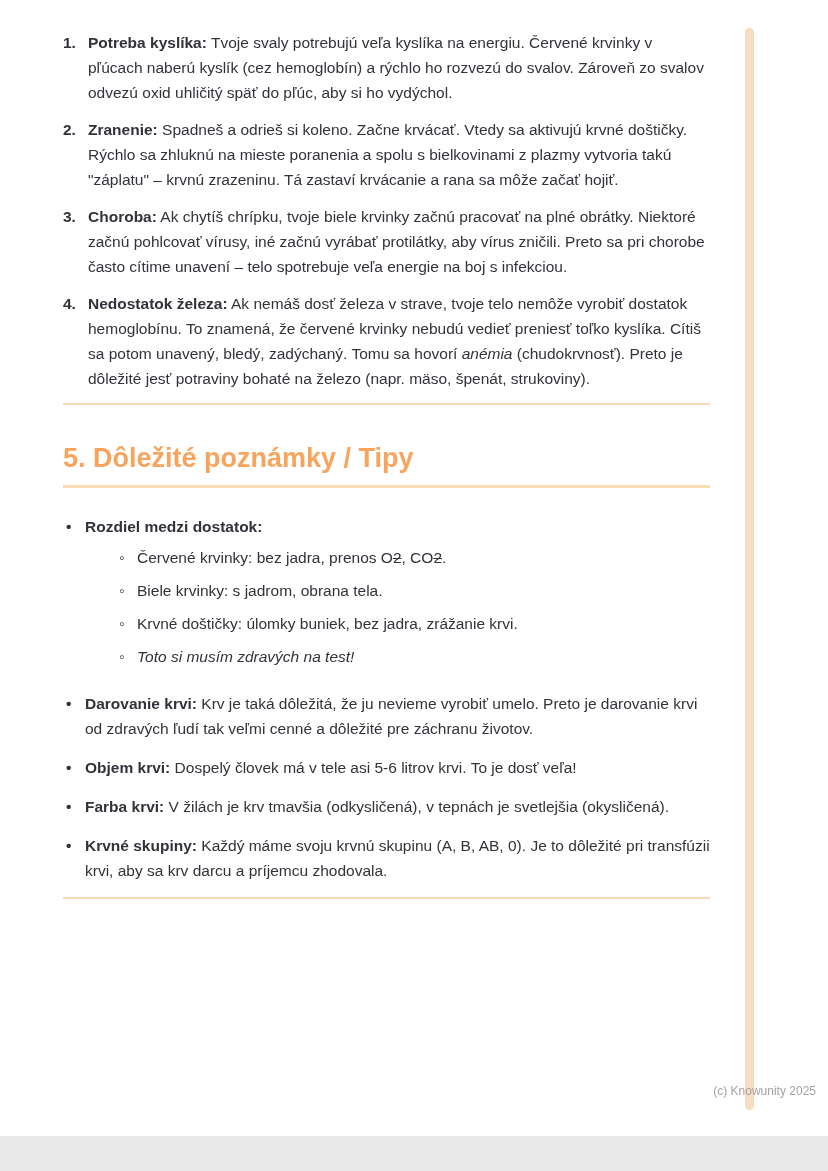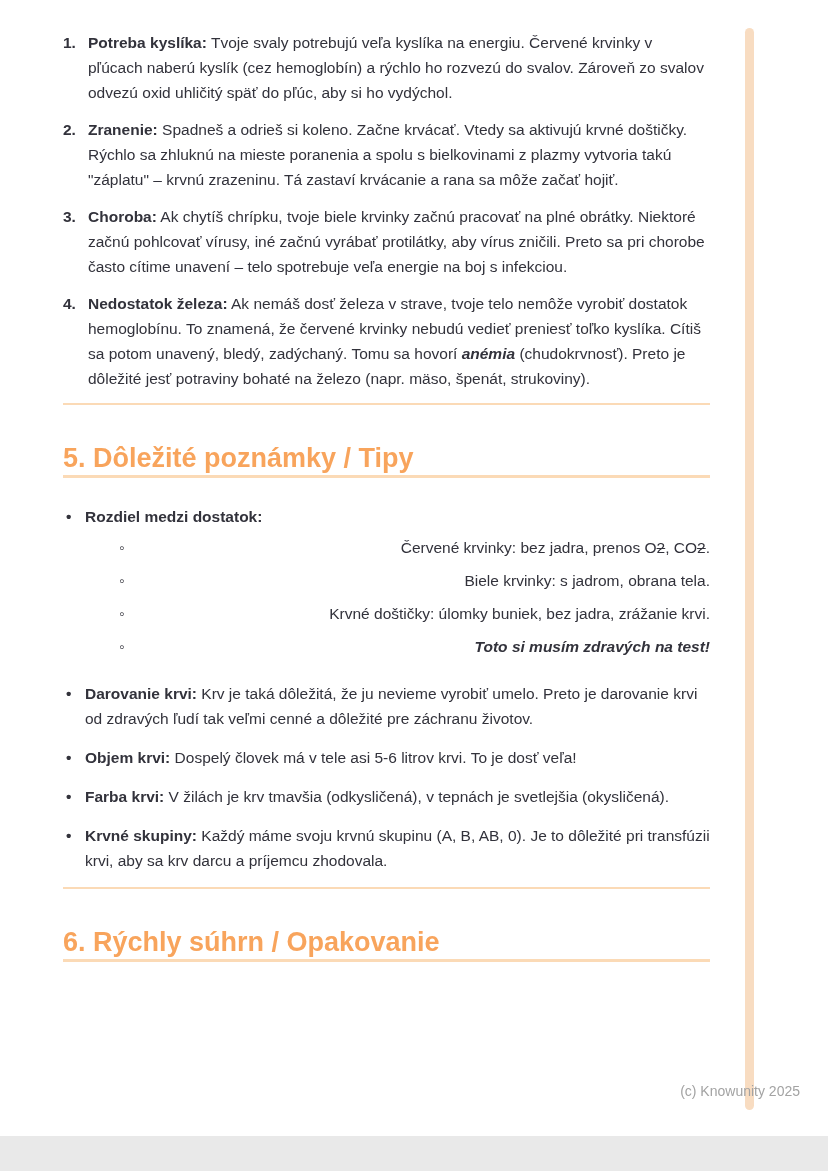--- a/index.html
+++ b/index.html
@@ -16,64 +16,65 @@
     width:828px; height:1136px;
     background:#ffffff;
   }
   .content {
     padding:30px 118px 0 63px;
     color:#32323b;
     font-size:15.5px;
     line-height:25px;
   }
   b { font-weight:700;margin-top:40px; }
-  em { font-style:italic;font-weight:bold; }
+  em { font-style:italic; }
   s { text-decoration:line-through; }
 
   
   .nl { display:flex; margin-bottom:12px; }
   .nl .mk { flex:0 0 25px; font-weight:700; }
   .nl .tx { flex:1; }
 
   
   .sec {
     color:#f8a45c;
     font-size:27px;
     line-height:34px;
     font-weight:800;
     margin-top:36px;
+    padding-bottom:10px;
     border-bottom:3px solid #fbdab6;
     margin-bottom:26px;
   }
   hr.divider {
     border:none;
     border-top:2px solid #fbdab6;
     margin:8px 0 0 0;
   }
 
   
   .bl { display:flex; margin-bottom:14px; }
   .bl .mk { flex:0 0 22px; padding-left:3px; font-weight:700; }
   .bl .tx { flex:1; }
   .sublist { margin:6px 0 2px 34px; }
   .sbl { display:flex; margin-bottom:8px; }
   .sbl .mk2 { flex:0 0 18px; }
-  .sbl .tx { flex:1;text-align:right; }
+  .sbl .tx { flex:1; }
 
   .side-strip {
     position:absolute;
     top:28px; right:74px;
     width:9px; height:1082px;
     background:#f8dcc1;
     border-radius:5px;
   }
   .copyright {
     position:absolute;
-    top:1085px; right:28px;
-    font-size:14px;
+    top:1085px; right:12px;
+    font-size:12px;
     line-height:12px;
     color:#a3a3a3;
   }
 </style>
 </head>
 <body>
 
 <div class="page">
   <div class="content">
 
@@ -167,19 +168,18 @@
     <div class="bl">
       <span class="mk">•</span>
       <div class="tx">
         <b>Krvné skupiny:</b>
         <span>Každý máme svoju krvnú skupinu (A, B, AB, 0). Je to dôležité pri transfúzii krvi, aby sa krv darcu a príjemcu zhodovala.</span>
       </div>
     </div>
 
     <hr class="divider" style="margin-top:14px;">
 
-    <h2 class="sec">6. Rýchly súhrn / Opakovanie</h2>
 
   </div>
 
   <div class="side-strip"></div>
   <div class="copyright">(c) Knowunity 2025</div>
 </div>
 
 </body></html>

